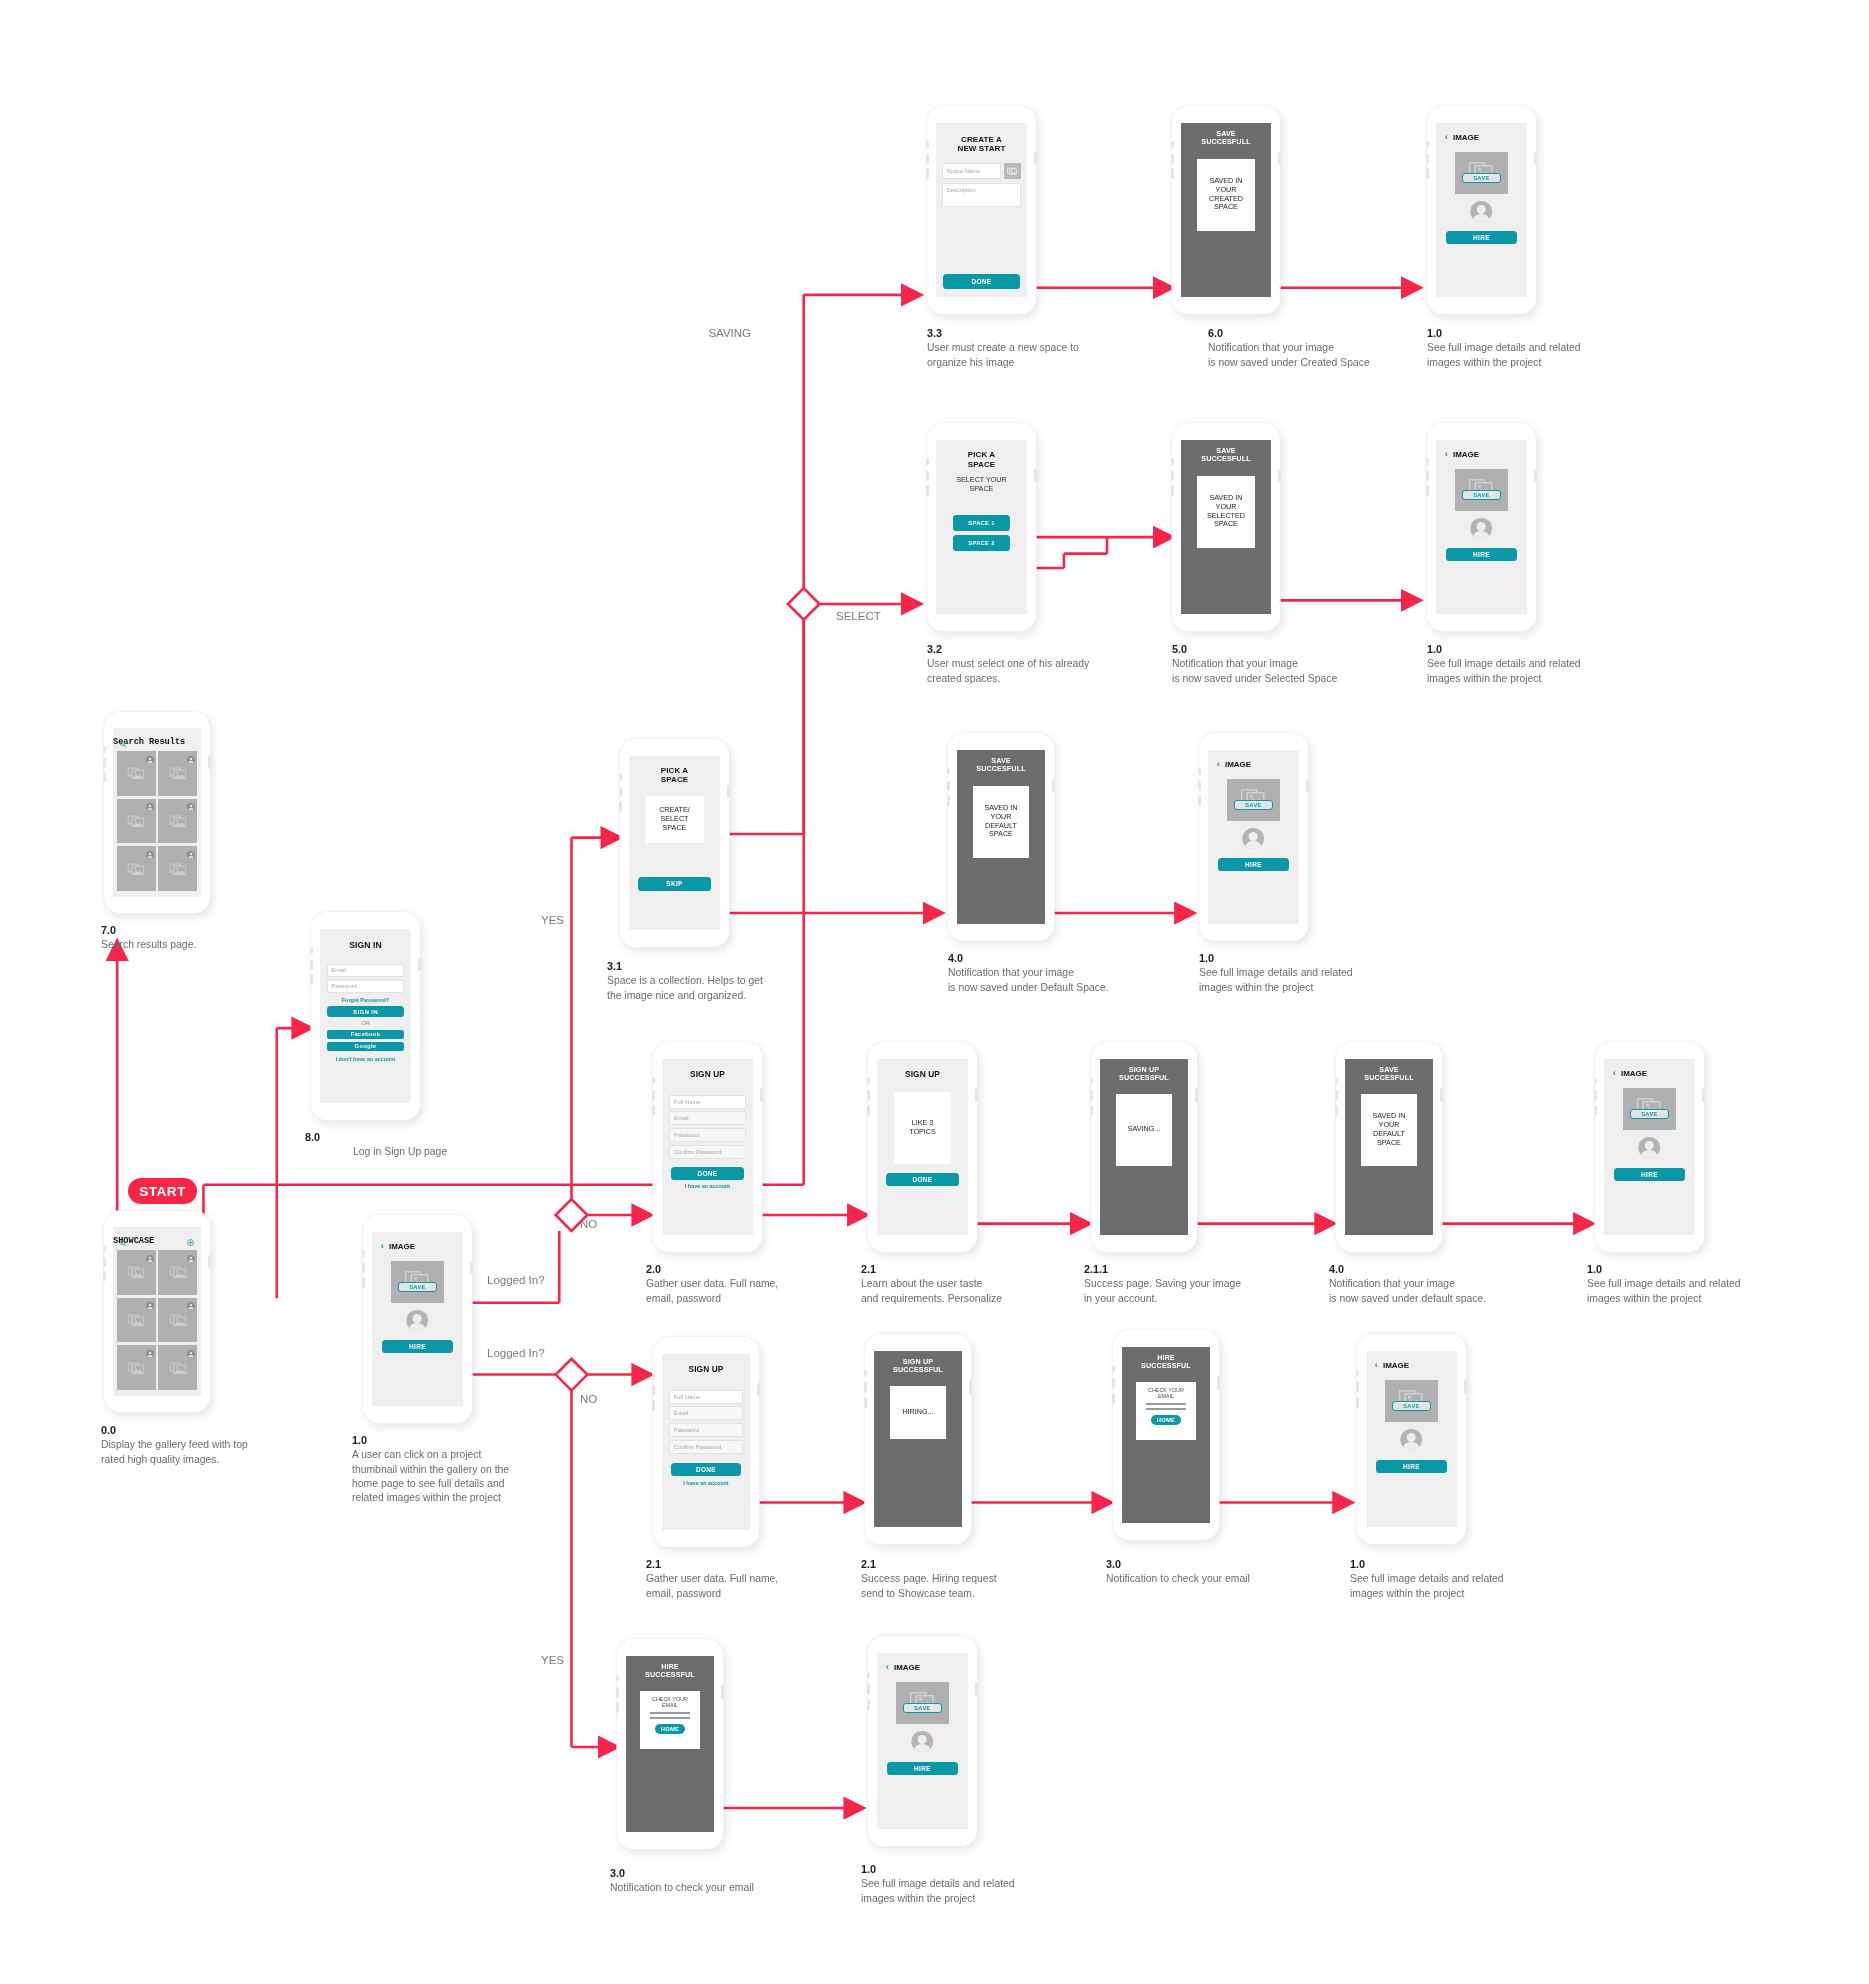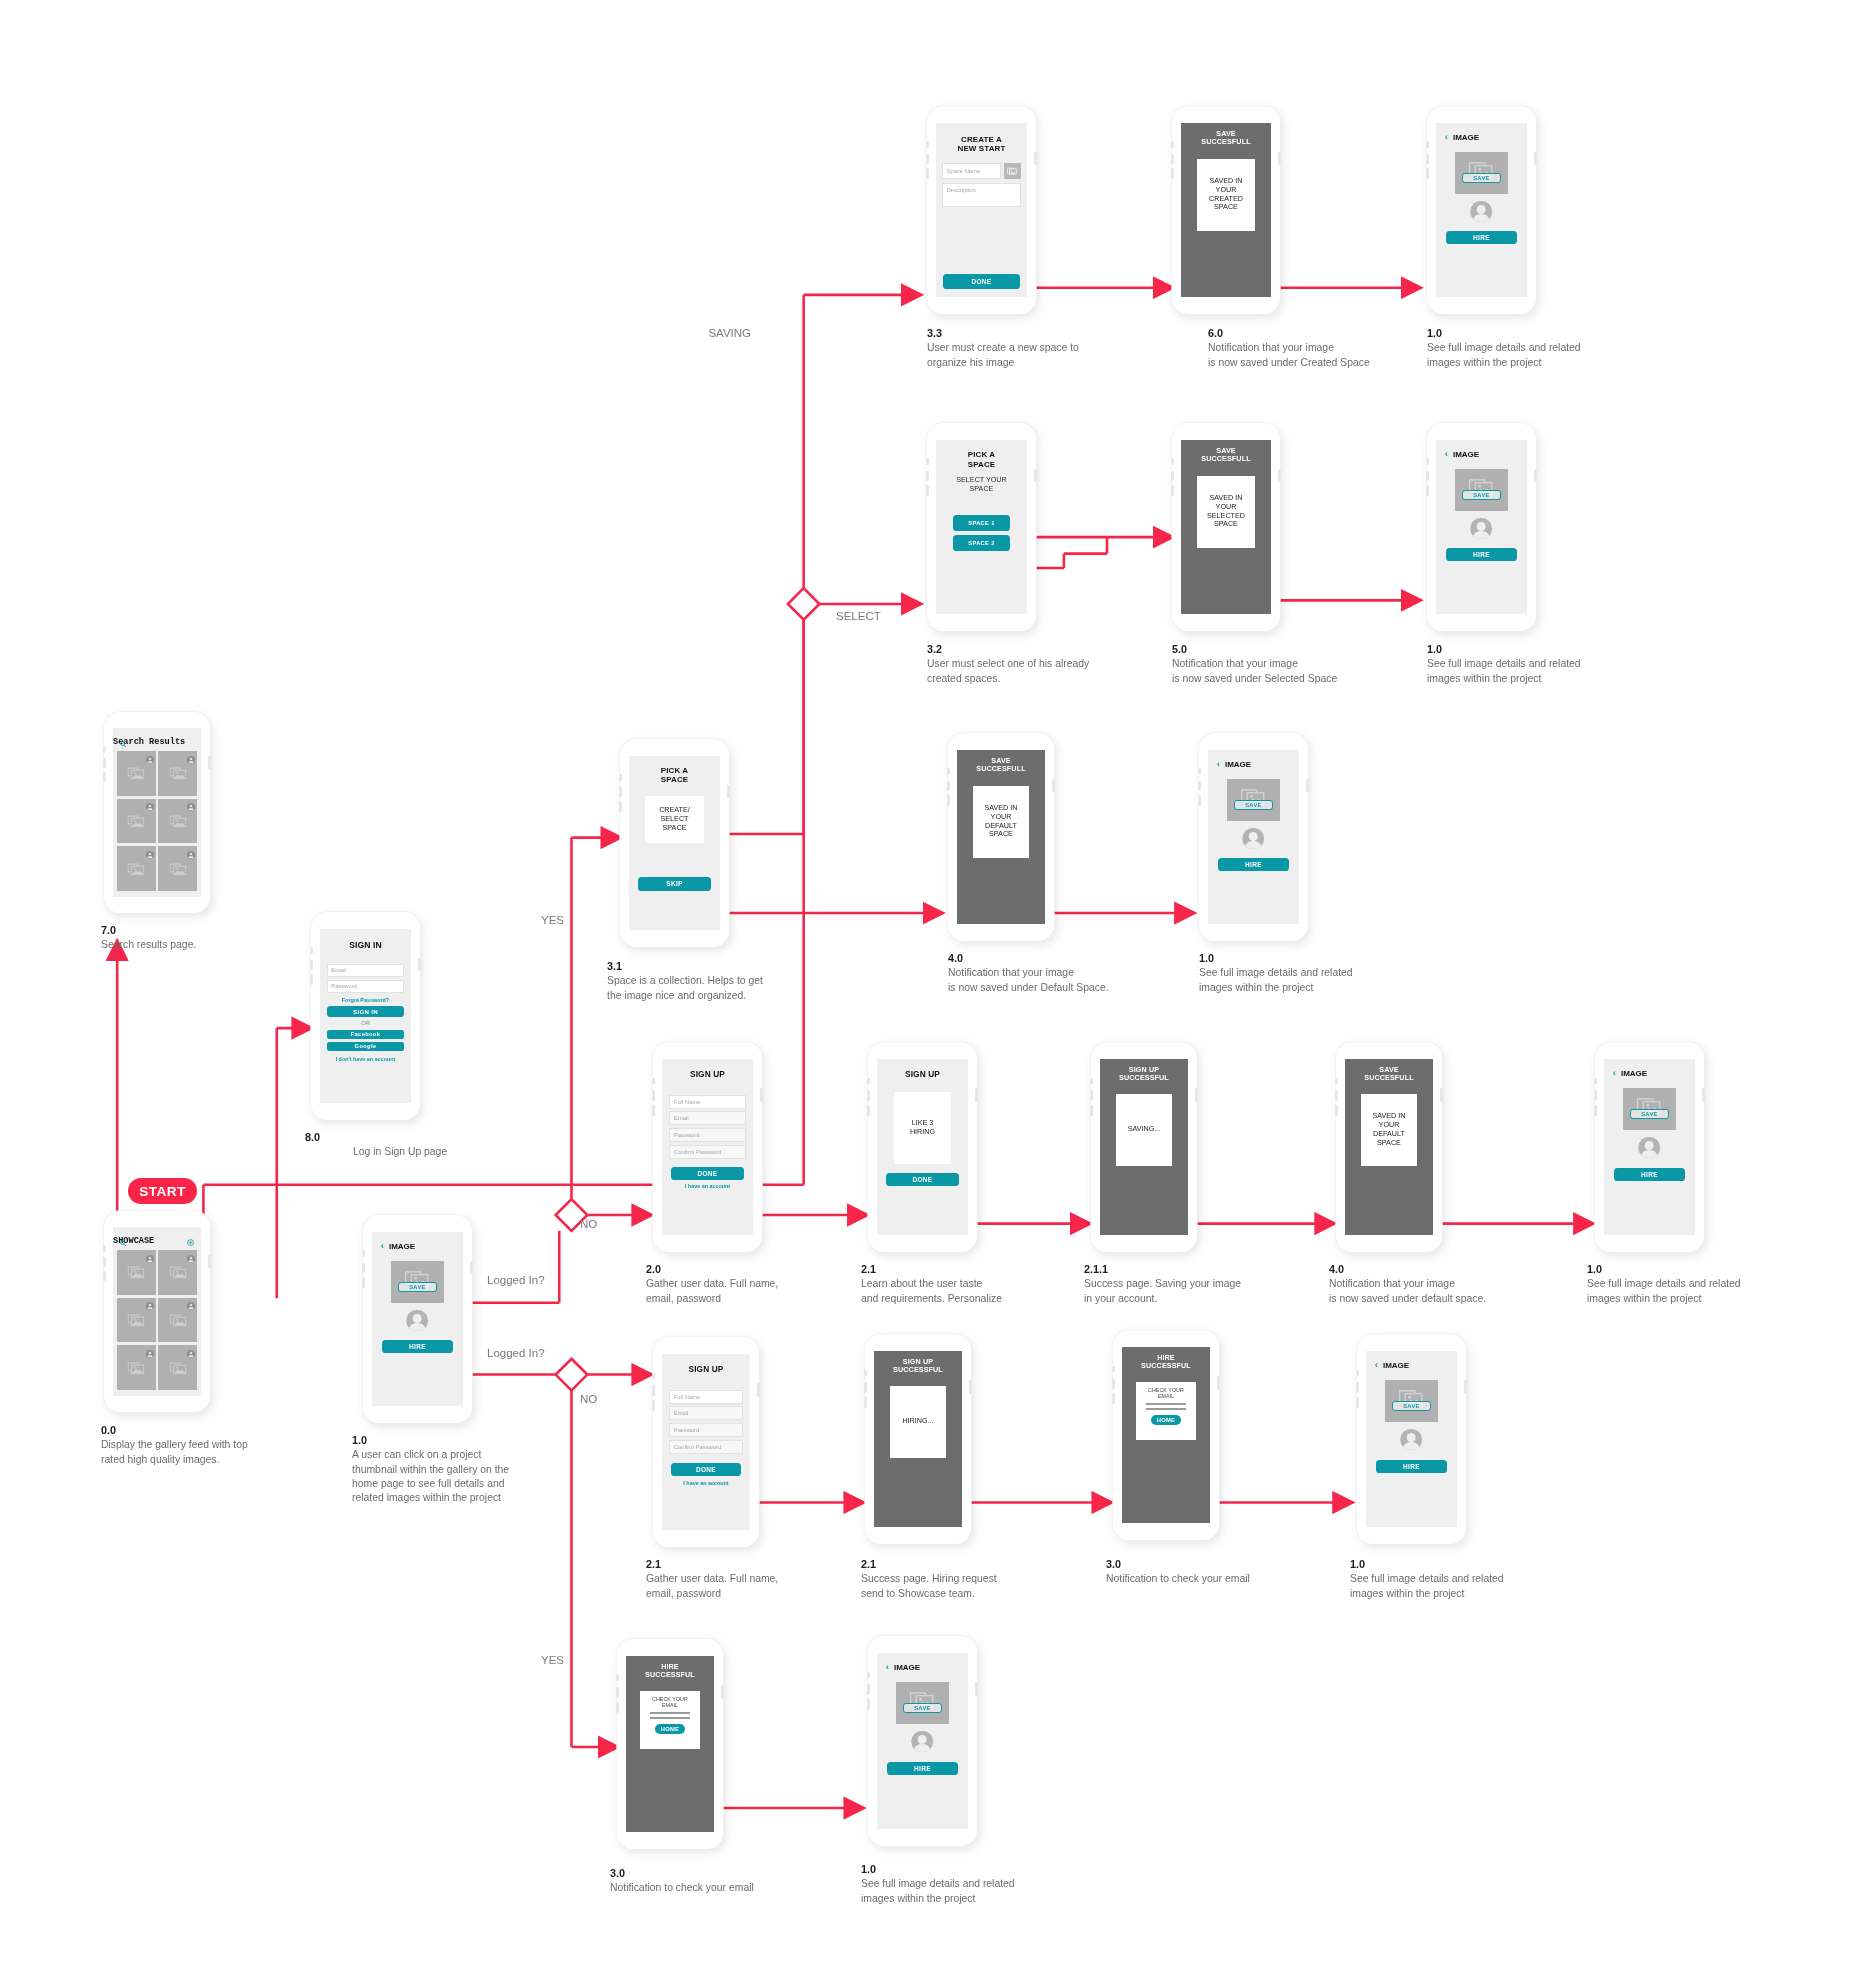--- a/index.html
+++ b/index.html
@@ -706,21 +706,21 @@
 
   <div class="phone" style="left:868px; top:1042px; width:109px; height:210px;">
     <span class="btnL1"></span>
     <span class="btnL2"></span>
     <span class="btnL3"></span>
     <span class="btnR1"></span>
     <div class="screen">
       <div class="scr-title" style="font-size:8.3px; margin-top:11.5px;">SIGN UP</div>
       <div class="whitebox" style="position:absolute; left:17px; right:17px; top:33px; height:72px; font-size:7.2px; flex-direction:column;">
         <span>LIKE 3</span>
-        <span>HIRING</span>
+        <span>TOPICS</span>
       </div>
       <div class="pill" style="position:absolute; left:8.6px; right:8.6px; top:114px; height:13.7px; font-size:6.5px;">DONE</div>
     </div>
   </div>
   <div class="cap" style="left:861px; top:1261px; width:216px;">
     <div class="num">2.1</div>
     <div class="desc" style="white-space:pre-line;">Learn about the user taste
 and requirements. Personalize</div>
   </div>
 
@@ -809,21 +809,21 @@
   </div>
 
   <div class="phone" style="left:865px; top:1334px; width:106px; height:210px;">
     <span class="btnL1"></span>
     <span class="btnL2"></span>
     <span class="btnL3"></span>
     <span class="btnR1"></span>
     <div class="screen dark">
       <div class="scr-title light" style="font-size:7.2px; margin-top:7.2px;">SIGN UP</div>
       <div class="scr-title light" style="font-size:7.2px;">SUCCESSFUL</div>
-      <div class="whitebox" style="position:absolute; left:16px; right:16px; top:35px; height:72px; font-size:7.2px;">HIRING...</div>
+      <div class="whitebox" style="position:absolute; left:16px; right:16px; top:35px; height:53px; font-size:7.2px;">HIRING...</div>
     </div>
   </div>
   <div class="cap" style="left:861px; top:1556px; width:216px;">
     <div class="num">2.1</div>
     <div class="desc" style="white-space:pre-line;">Success page. Hiring request
 send to Showcase team.</div>
   </div>
 
   <div class="phone" style="left:1113px; top:1330px; width:106px; height:210px;">
     <span class="btnL1"></span>

